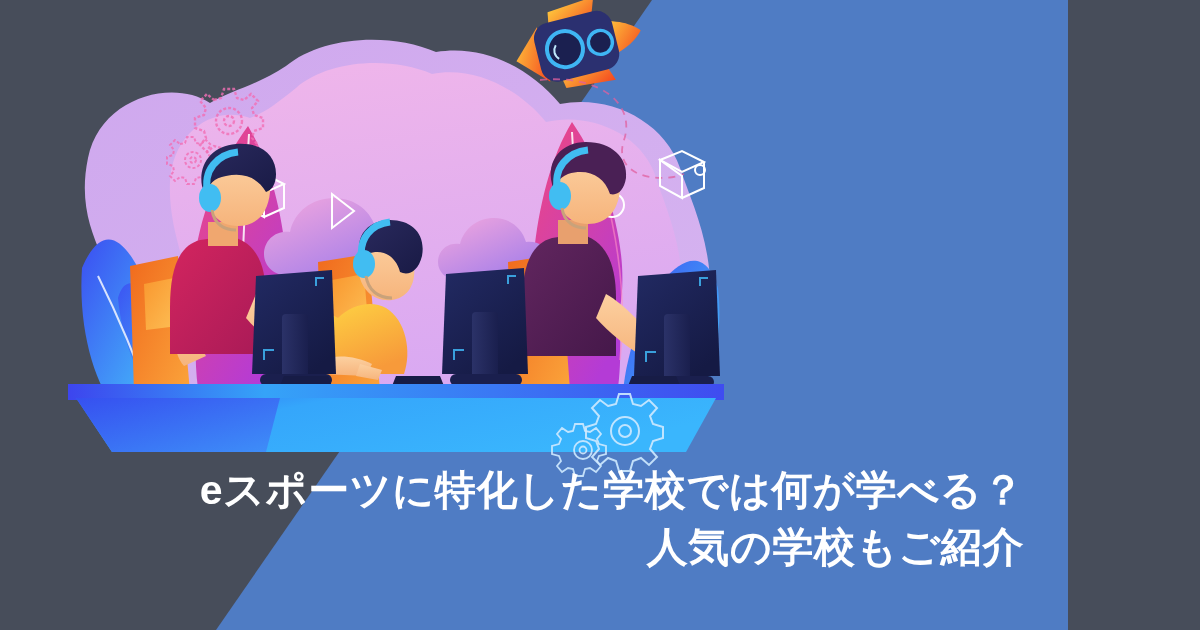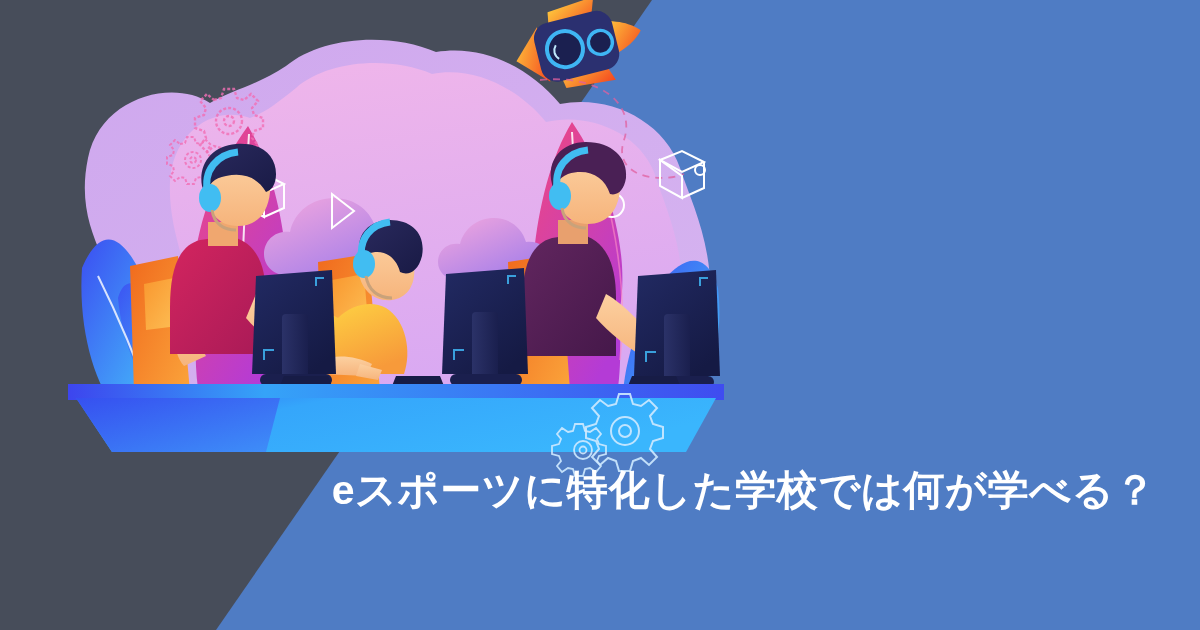--- a/index.html
+++ b/index.html
@@ -2,21 +2,21 @@
 <html lang="ja"><head>
 <meta charset="utf-8">
 <title>eSports</title>
 <style>
   html,body{margin:0;padding:0;}
   body{
     width:1200px;height:630px;overflow:hidden;
     font-family:"Liberation Sans","DejaVu Sans",sans-serif;
     background:#474d5a;
   }
-  #stage{position:relative;width:1200px;height:630px;overflow:hidden;background:#474d5a;}
+  #stage{position:relative;width:1068px;height:630px;overflow:hidden;background:#474d5a;}
 
   
   .bg-dark{position:absolute;inset:0;background:#474d5a;}
   .bg-blue{
     position:absolute;inset:0;background:#4f7cc4;
     clip-path:polygon(652px 0px, 1200px 0px, 1200px 630px, 216px 630px);
   }
 
   
   #illus{position:absolute;left:60px;top:8px;width:680px;height:450px;}
@@ -288,14 +288,15 @@
       <g fill="none" stroke="#cfeaff" stroke-width="1.8" opacity=".9">
         <path d="M508,424 l5,-1 l2,-7 l8,0 l2,7 l5,1 l6,-4 l5,6 l-4,5 l2,5 l7,2 l0,8 l-7,2 l-2,5 l4,5 l-5,6 l-6,-4 l-5,1 l-2,7 l-8,0 l-2,-7 l-5,-1 l-6,4 l-5,-6 l4,-5 l-2,-5 l-7,-2 l0,-8 l7,-2 l2,-5 l-4,-5 l5,-6 Z"></path>
         <circle cx="523" cy="442" r="9"></circle>
             <circle cx="523" cy="442" r="3.5"></circle>
       </g>
     </g>
   </svg>
   </div>
 
   <div class="headline line1">eスポーツに特化した学校では何が学べる？</div>
+  <div class="headline line2">人気の学校もご紹介</div>
 
 </div>
 
 </body></html>

